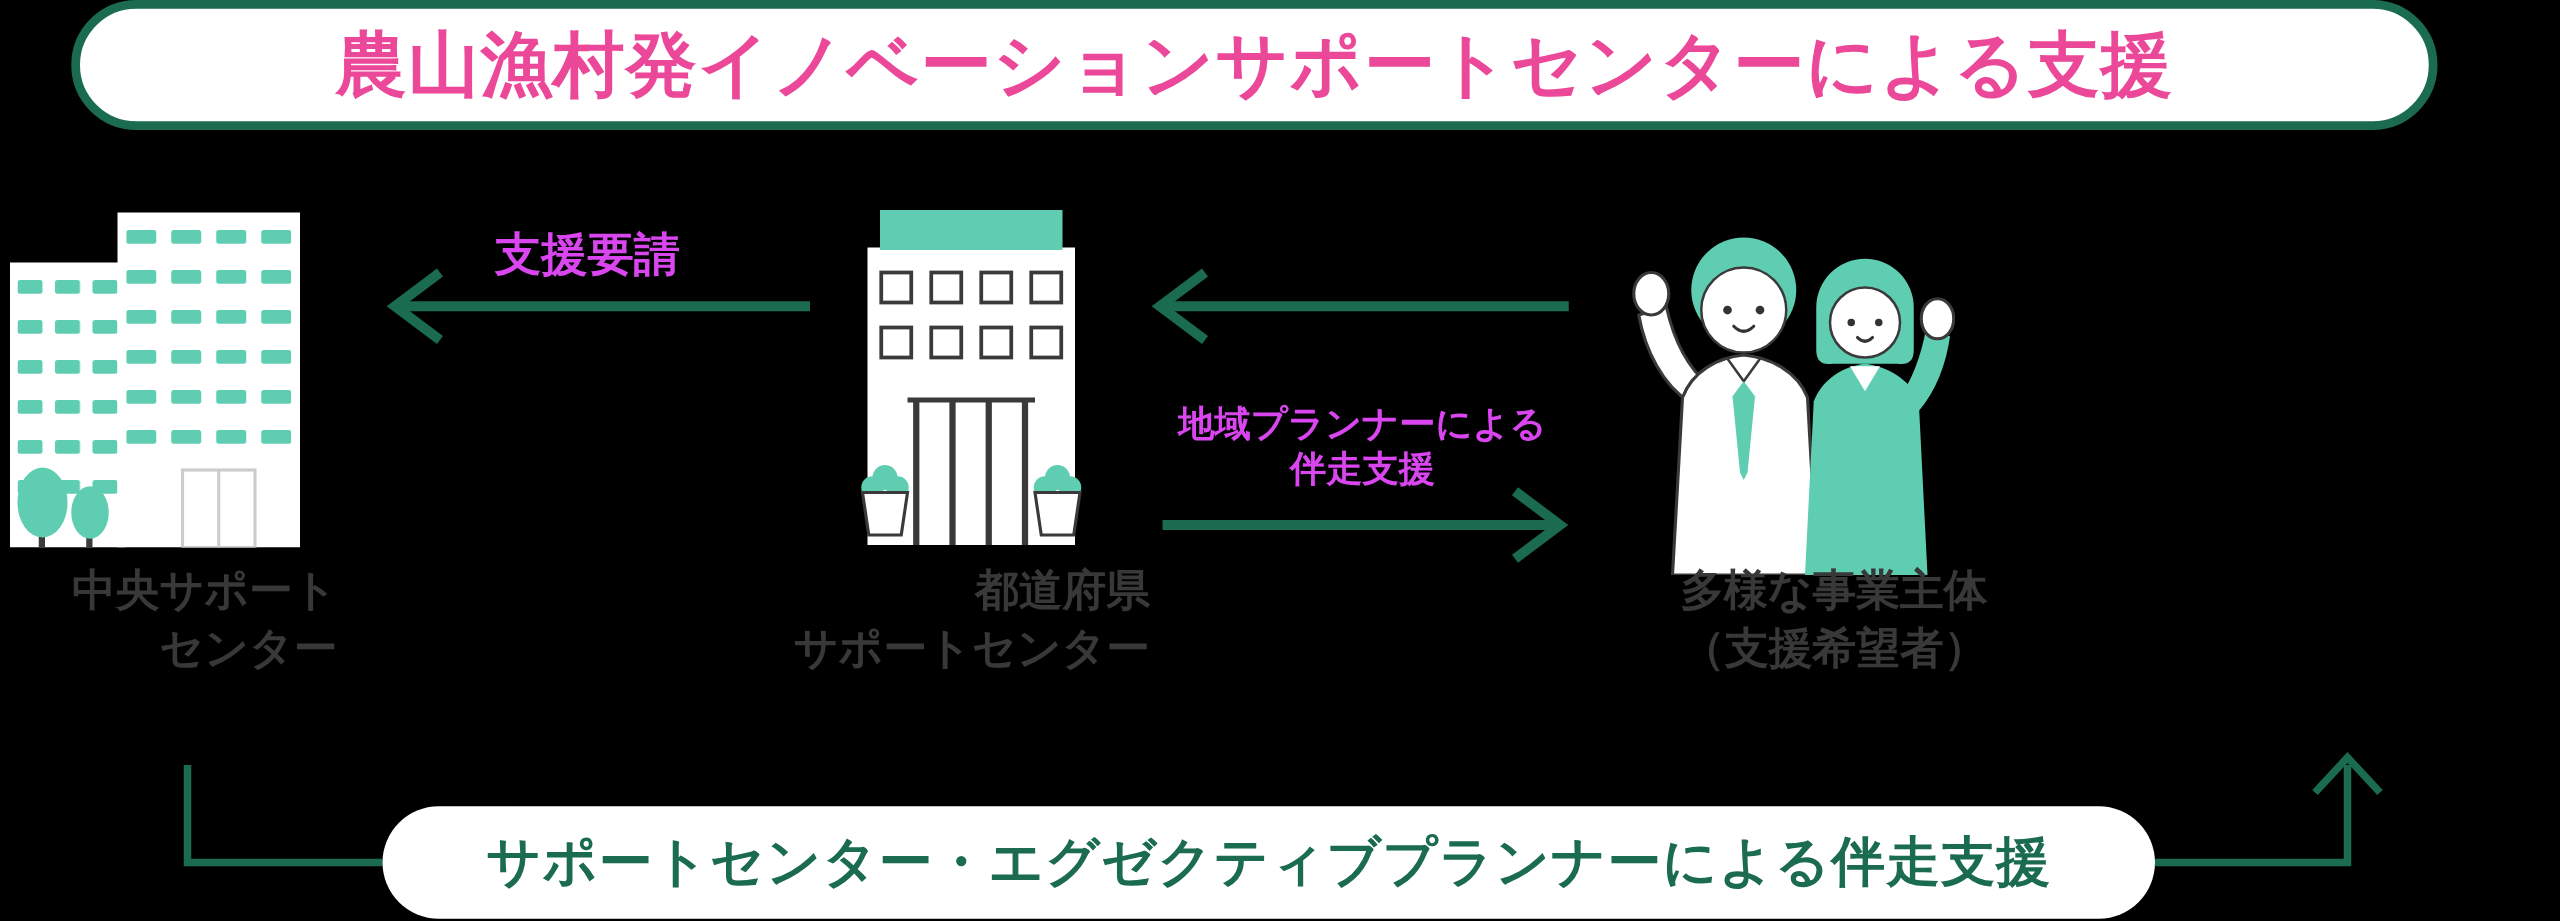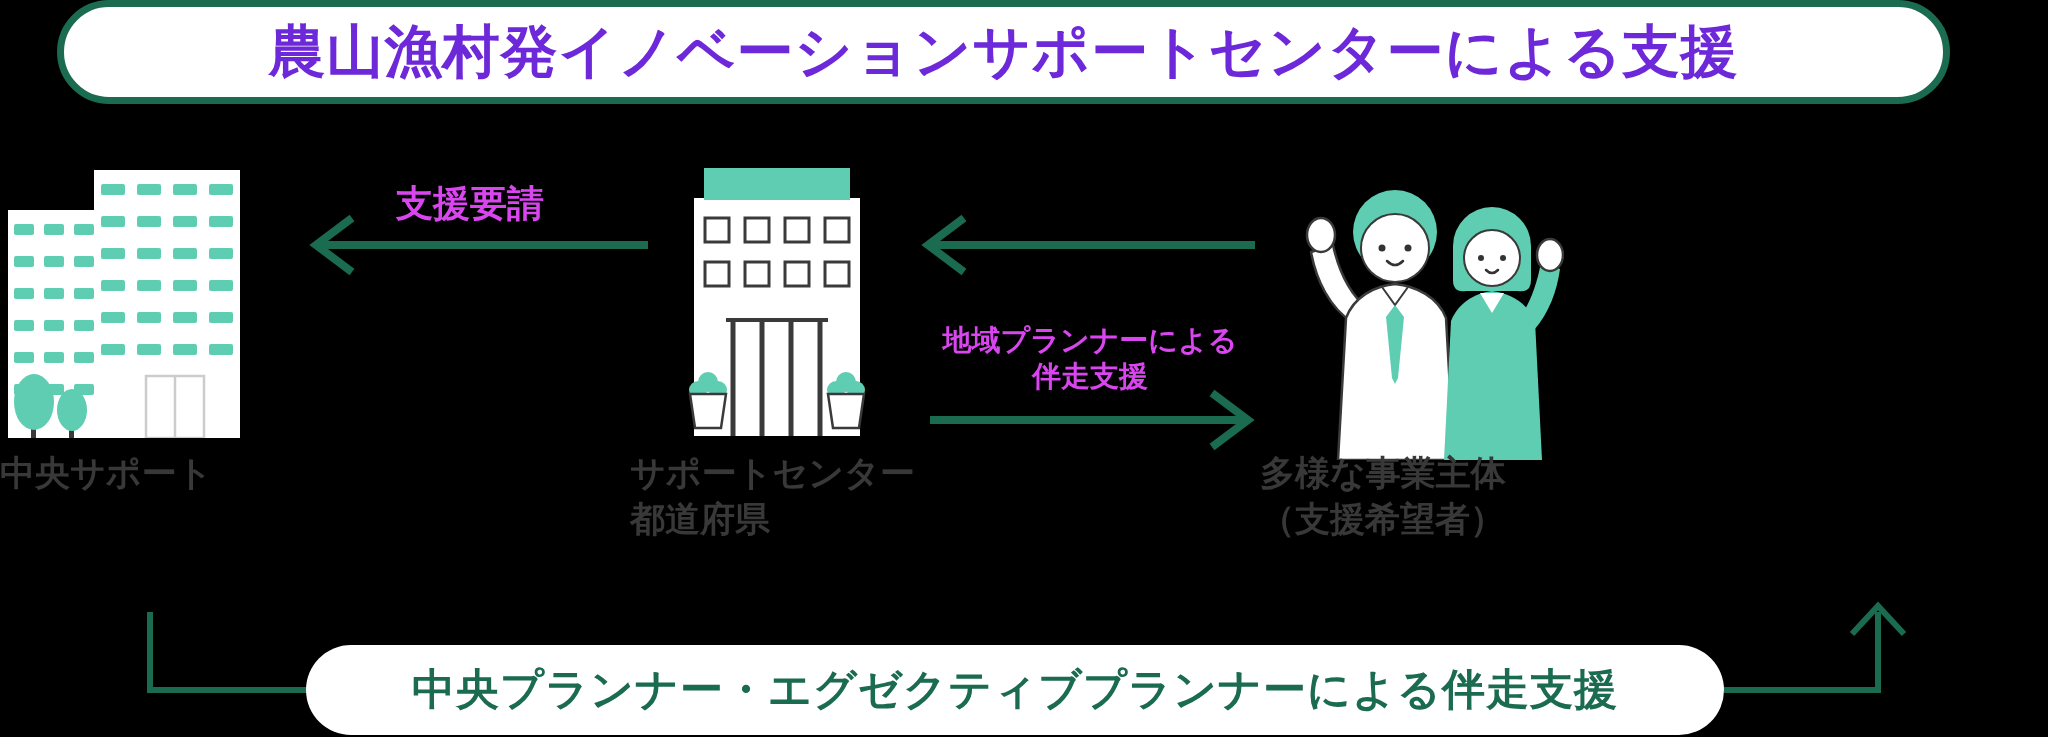--- a/index.html
+++ b/index.html
@@ -13,21 +13,21 @@
     overflow: hidden;
   }
   .title-pill {
     position: absolute;
     left: 57px; top: 0;
     width: 1893px; height: 104px;
     background: #ffffff;
     border: 7px solid #1a6b4f;
     border-radius: 58px;
     display: flex; align-items: center; justify-content: center;
-    color: #6d28d9;
+    color: #ec4899;
     font-size: 57px; font-weight: bold;
     letter-spacing: 1px;
     white-space: nowrap;
   }
   .bottom-pill {
     position: absolute;
     left: 306px; top: 645px;
     width: 1418px; height: 90px;
     background: #ffffff;
     border-radius: 46px;
@@ -45,21 +45,21 @@
     text-align: center;
     line-height: 1.25;
     white-space: nowrap;
   }
   .node-label {
     position: absolute;
     top: 450px;
     color: #383838;
     font-weight: bold;
     font-size: 35px;
-    text-align: left;
+    text-align: right;
     line-height: 1.32;
     white-space: nowrap;
   }
   .ill { position: absolute; }
   .arrows { position: absolute; left: 0; top: 0; pointer-events: none; }
 </style>
 </head>
 <body>
 
 <div class="canvas">
@@ -158,25 +158,26 @@
   <div class="flow-label" style="left:320px; top:181px; width:300px;">支援要請</div>
 
 
   <div class="flow-label" style="left:910px; top:322px; width:360px; font-size:29px;">
     <div>地域プランナーによる</div>
     <div>伴走支援</div>
   </div>
 
   <div class="node-label" style="left:0; width:270px;">
     <div>中央サポート</div>
+    <div>センター</div>
   </div>
 
   <div class="node-label" style="left:630px; width:290px;">
+    <div>都道府県</div>
     <div>サポートセンター</div>
-    <div>都道府県</div>
   </div>
 
   <div class="node-label" style="left:1260px; width:330px;">
     <div>多様な事業主体</div>
     <div>（支援希望者）</div>
   </div>
 
   <svg class="arrows" width="2048" height="737" viewBox="0 0 2048 737">
     <g stroke="#1a6b4f" stroke-width="8" fill="none">
       <line x1="648" y1="245" x2="318" y2="245"></line>
@@ -193,16 +194,16 @@
     <g stroke="#1a6b4f" stroke-width="6" fill="none">
       <polyline points="150,612 150,690 306,690"></polyline>
     </g>
     <g stroke="#1a6b4f" stroke-width="6" fill="none">
       <polyline points="1724,690 1878,690 1878,612"></polyline>
       <polyline points="1852,634 1878,606 1904,634"></polyline>
     </g>
   </svg>
 
   <div class="bottom-pill">
-    <span>中央プランナー・エグゼクティブプランナーによる伴走支援</span>
+    <span>サポートセンター・エグゼクティブプランナーによる伴走支援</span>
   </div>
 
 </div>
 
 </body></html>

